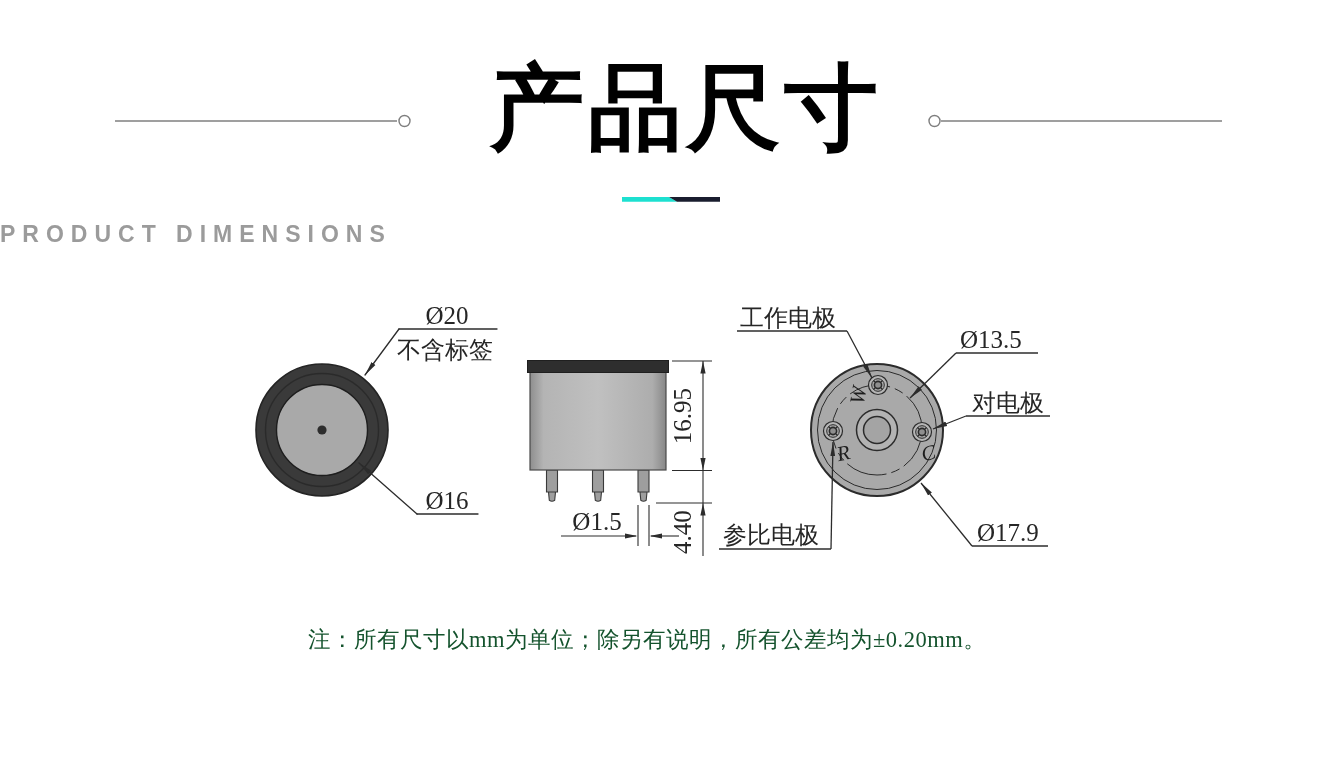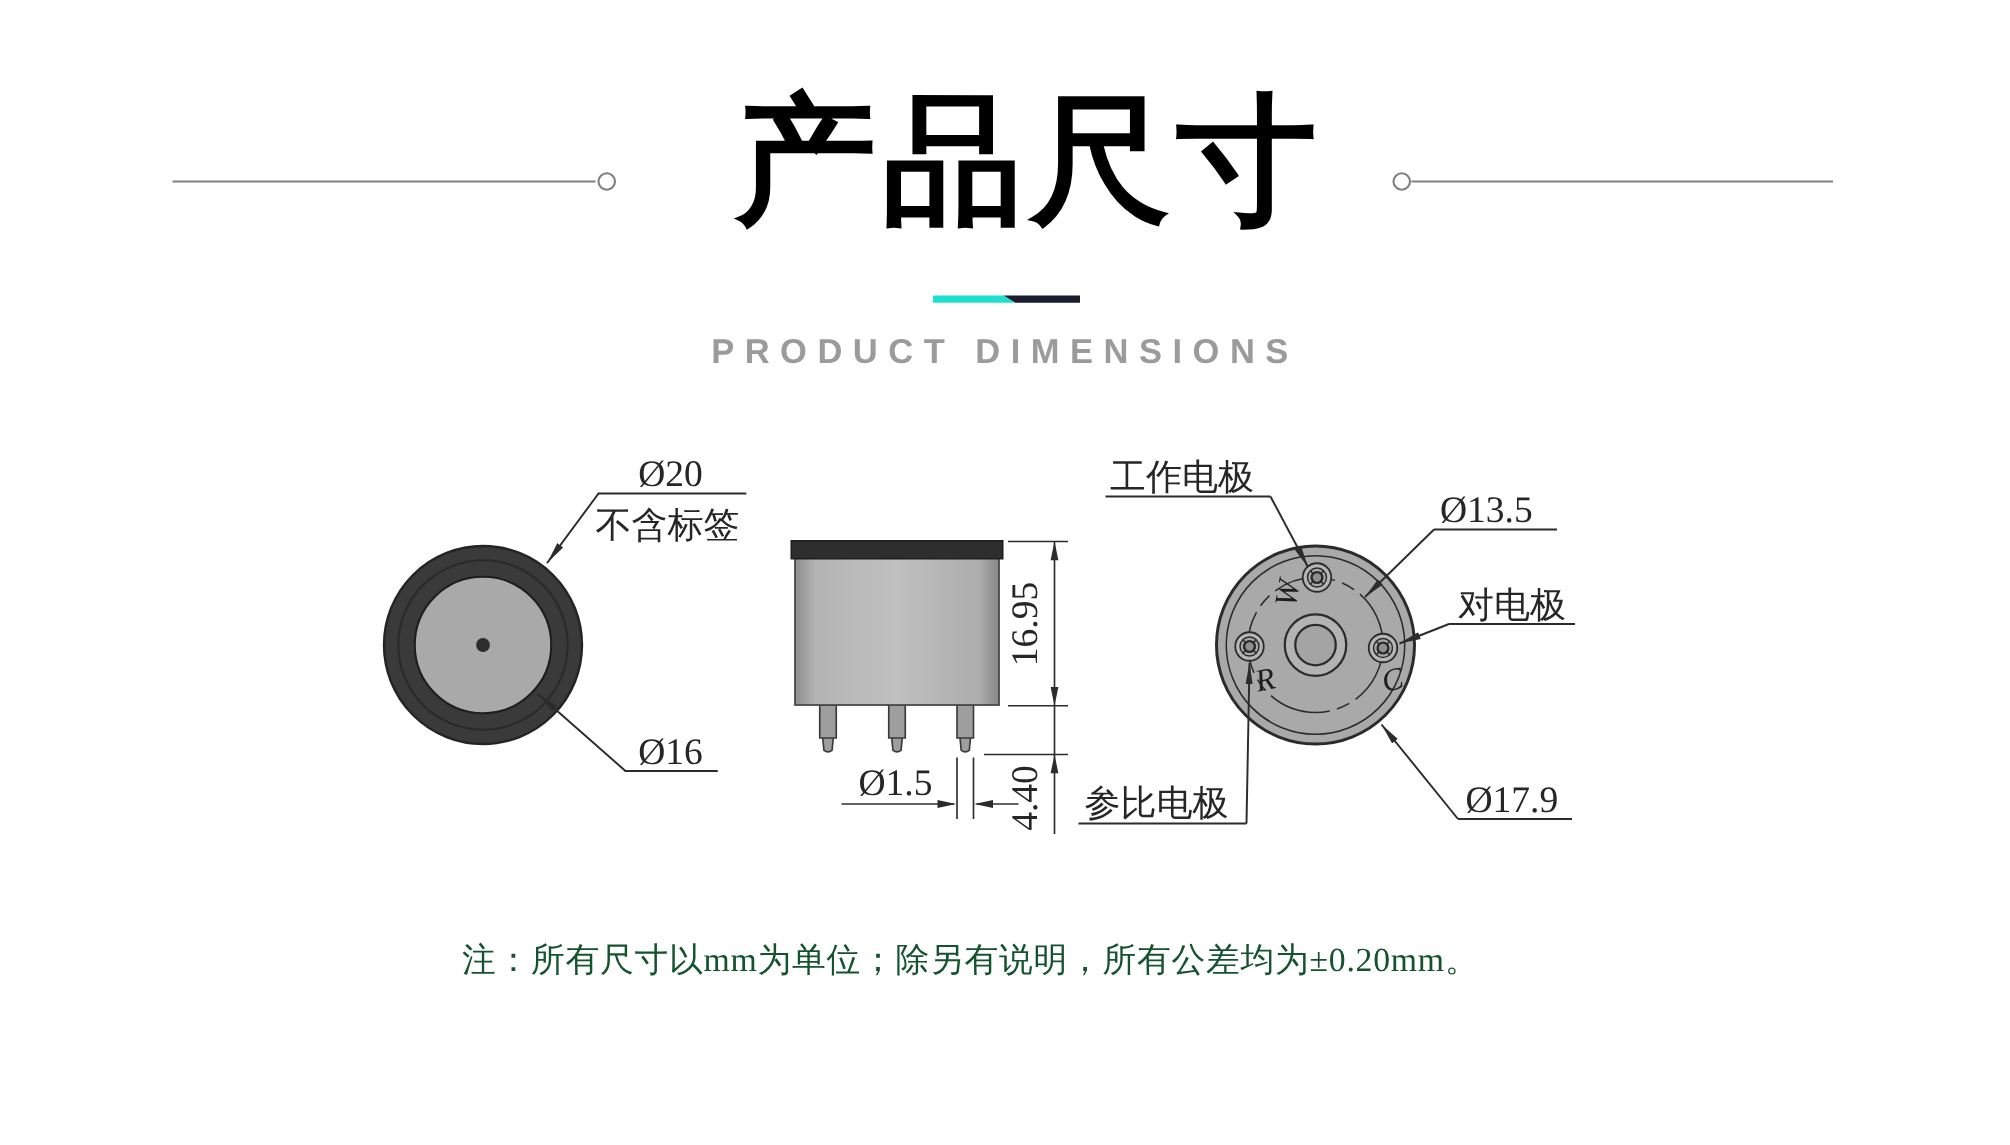--- a/index.html
+++ b/index.html
@@ -6,21 +6,21 @@
   html, body { width: 1340px; height: 763px; background: #ffffff; overflow: hidden; position: relative;
     font-family: "Liberation Sans", sans-serif; }
   .abs { position: absolute; }
 
   .page-title {
     top: 66px; left: 16px; width: 1340px; text-align: center;
     font-size: 94px; font-weight: 900; color: #000000; letter-spacing: 4px;
     font-family: Liberation Mono, monospace; line-height: 1.05;
   }
   .subtitle {
-    top: 221px; left: 0; width: 1340px; text-align: center;
+    top: 221px; left: 0; width: 1340px; text-align: left;
     font-size: 23px; font-weight: 700; color: #9b9b9b; letter-spacing: 7px;
     font-family: "Liberation Sans", sans-serif;
   }
   .note {
     top: 624px; left: 308px;
     font-size: 22.5px; color: #14532d;
     font-family: "Liberation Serif", serif;
     letter-spacing: 0.5px; white-space: nowrap;
   }
   svg.sheet { top: 0; left: 0; }

